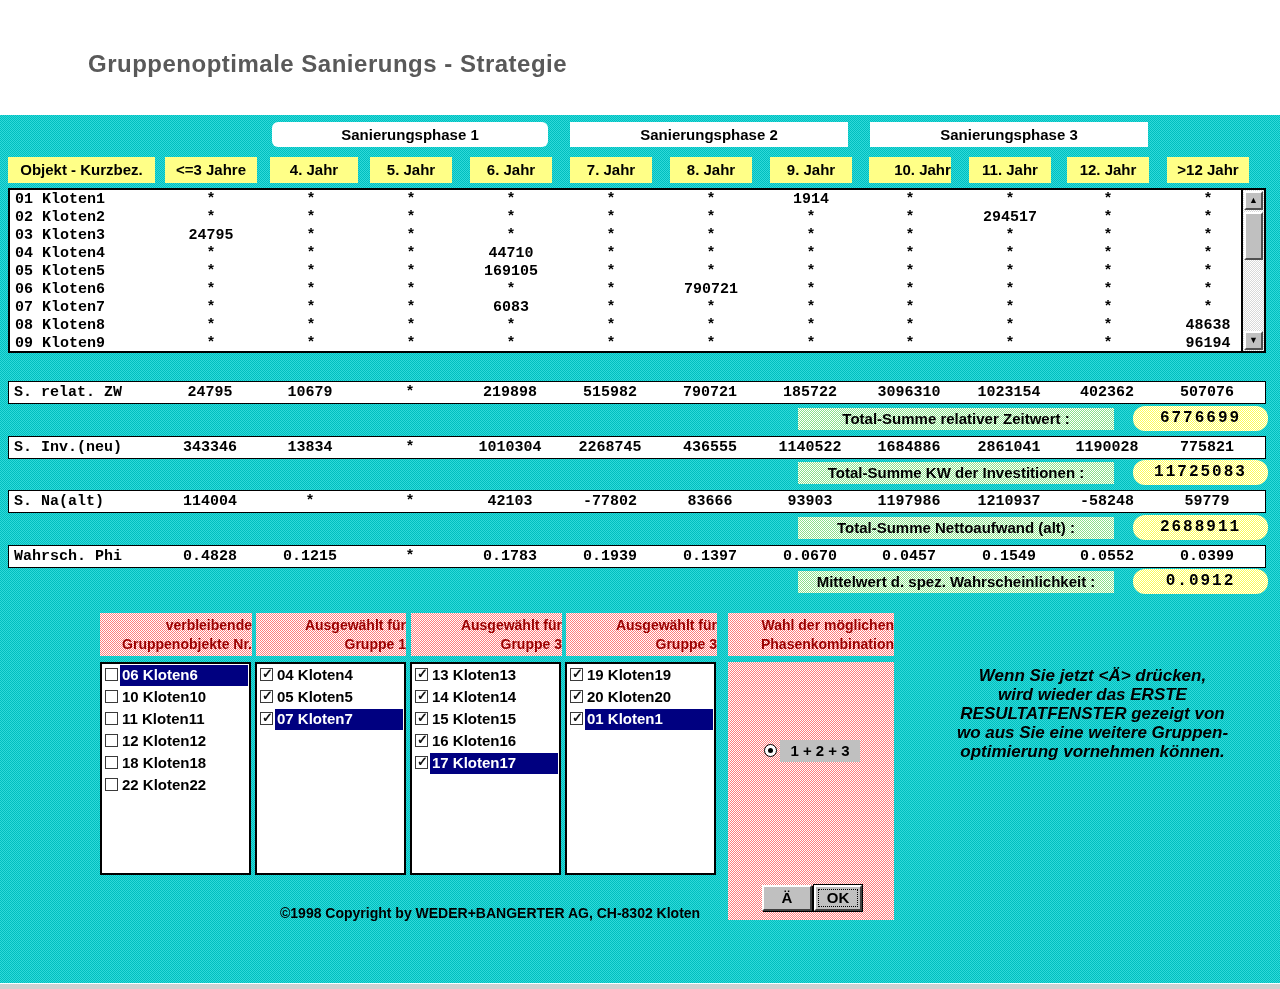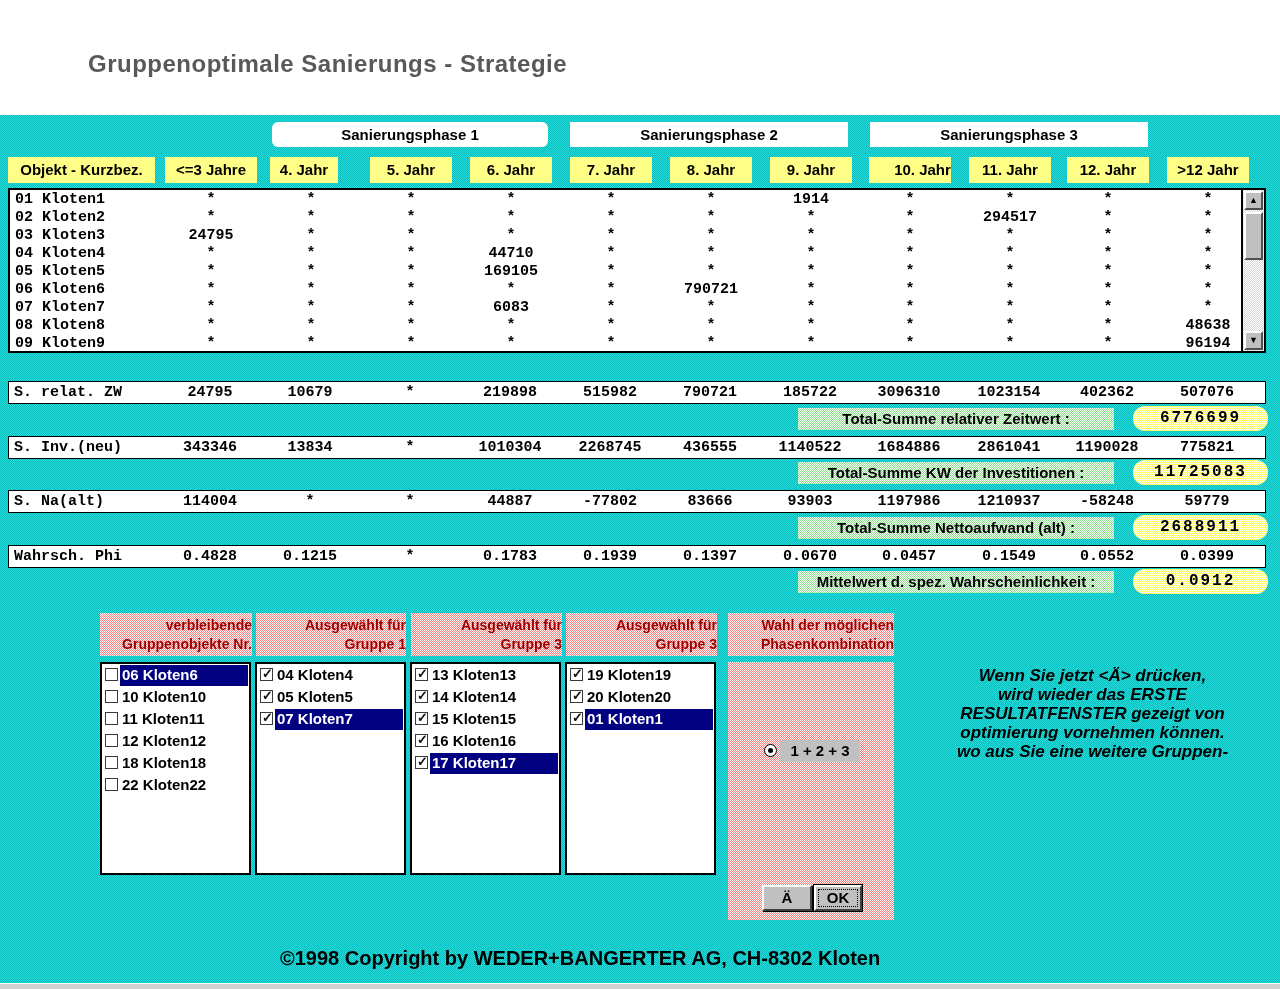--- a/index.html
+++ b/index.html
@@ -89,39 +89,39 @@
 
   .btn { background: #c0c0c0; border: 2px solid; border-color: #ffffff #404040 #404040 #ffffff;
          box-shadow: 1px 1px 0 #000; font-size: 15px; font-weight: bold; text-align: center;
          line-height: 21px; color: #000; }
   #btn-ae { left: 762px; top: 885px; width: 50px; height: 26px; }
   #btn-ok { left: 814px; top: 885px; width: 48px; height: 26px; box-shadow: 0 0 0 1px #000; }
   #btn-ok::after { content: ""; position: absolute; left: 2px; top: 2px; right: 2px; bottom: 2px; border: 1px dotted #000; }
 
   #instruction { left: 930px; top: 666px; width: 325px; text-align: center;
                  font-size: 17px; font-weight: bold; font-style: italic; line-height: 19px; color: #000; }
-  #copyright { left: 280px; top: 947px; font-size: 20px; font-weight: bold; color: #000; white-space: nowrap; }
+  #copyright { left: 280px; top: 905px; font-size: 14px; font-weight: bold; color: #000; white-space: nowrap; }
 
   #bottom-white { left: 0; top: 983px; width: 1280px; height: 1px; background: #ffffff; }
   #bottom-gray  { left: 0; top: 984px; width: 1280px; height: 5px; background: #d0d0d0; }
 </style>
 </head>
 <body>
 
 <div class="abs" id="page-title">Gruppenoptimale Sanierungs - Strategie</div>
 
 <div class="abs d-teal" id="main-panel"></div>
 
 <div class="abs phase-box" style="left:272px;width:276px;border-radius:6px;">Sanierungsphase 1</div>
 <div class="abs phase-box" style="left:570px;width:278px;">Sanierungsphase 2</div>
 <div class="abs phase-box" style="left:870px;width:278px;">Sanierungsphase 3</div>
 
 <div class="abs ybox" style="left:8px;width:147px;">Objekt - Kurzbez.</div>
 <div class="abs ybox" style="left:165px;width:92px;">&lt;=3 Jahre</div>
-<div class="abs ybox" style="left:270px;width:68px;">4. Jahr</div>
+<div class="abs ybox" style="left:270px;width:88px;">4. Jahr</div>
 <div class="abs ybox" style="left:370px;width:82px;">5. Jahr</div>
 <div class="abs ybox" style="left:470px;width:82px;">6. Jahr</div>
 <div class="abs ybox" style="left:570px;width:82px;">7. Jahr</div>
 <div class="abs ybox" style="left:670px;width:82px;">8. Jahr</div>
 <div class="abs ybox" style="left:770px;width:82px;">9. Jahr</div>
 <div class="abs ybox" style="left:869px;width:82px;padding-left:25px;">10. Jahr</div>
 <div class="abs ybox" style="left:969px;width:82px;">11. Jahr</div>
 <div class="abs ybox" style="left:1067px;width:82px;">12. Jahr</div>
 <div class="abs ybox" style="left:1167px;width:82px;">&gt;12 Jahr</div>
 
@@ -294,21 +294,21 @@
     <span class="cell">775821</span>
   </div>
 <div class="abs d-green green-label" style="top:462px;">Total-Summe KW der Investitionen :</div>
 <div class="abs d-yellow val-box" style="top:460px;">11725083</div>
 
 <div class="abs srow cellrow" style="top:490px;">
   <b>S. Na(alt)</b>
 <span class="cell">114004</span>
     <span class="cell">*</span>
     <span class="cell">*</span>
-    <span class="cell">44887</span>
+    <span class="cell">42103</span>
     <span class="cell">-77802</span>
     <span class="cell">83666</span>
     <span class="cell">93903</span>
     <span class="cell">1197986</span>
     <span class="cell">1210937</span>
     <span class="cell">-58248</span>
     <span class="cell">59779</span>
   </div>
 <div class="abs d-green green-label" style="top:517px;">Total-Summe Nettoaufwand (alt) :</div>
 <div class="abs d-yellow val-box" style="top:515px;font-family:Liberation Mono, monospace;">2688911</div>
@@ -436,20 +436,20 @@
 <div class="abs radio-outer"></div>
 <div class="abs" id="radio-label">1 + 2 + 3</div>
 <div class="abs btn" id="btn-ae">Ä</div>
 <div class="abs btn" id="btn-ok">OK</div>
 
 <div class="abs" id="instruction">
 
 <div class="iline">Wenn Sie jetzt &lt;Ä&gt; drücken,</div>
     <div class="iline">wird wieder das ERSTE</div>
     <div class="iline">RESULTATFENSTER gezeigt von</div>
+    <div class="iline">wo aus Sie eine weitere Gruppen-</div>
     <div class="iline">optimierung vornehmen können.</div>
-    <div class="iline">wo aus Sie eine weitere Gruppen-</div>
   </div>
 
 <div class="abs" id="copyright">©1998 Copyright by WEDER+BANGERTER AG, CH-8302 Kloten</div>
 
 <div class="abs" id="bottom-white"></div>
 <div class="abs" id="bottom-gray"></div>
 
 </body></html>

